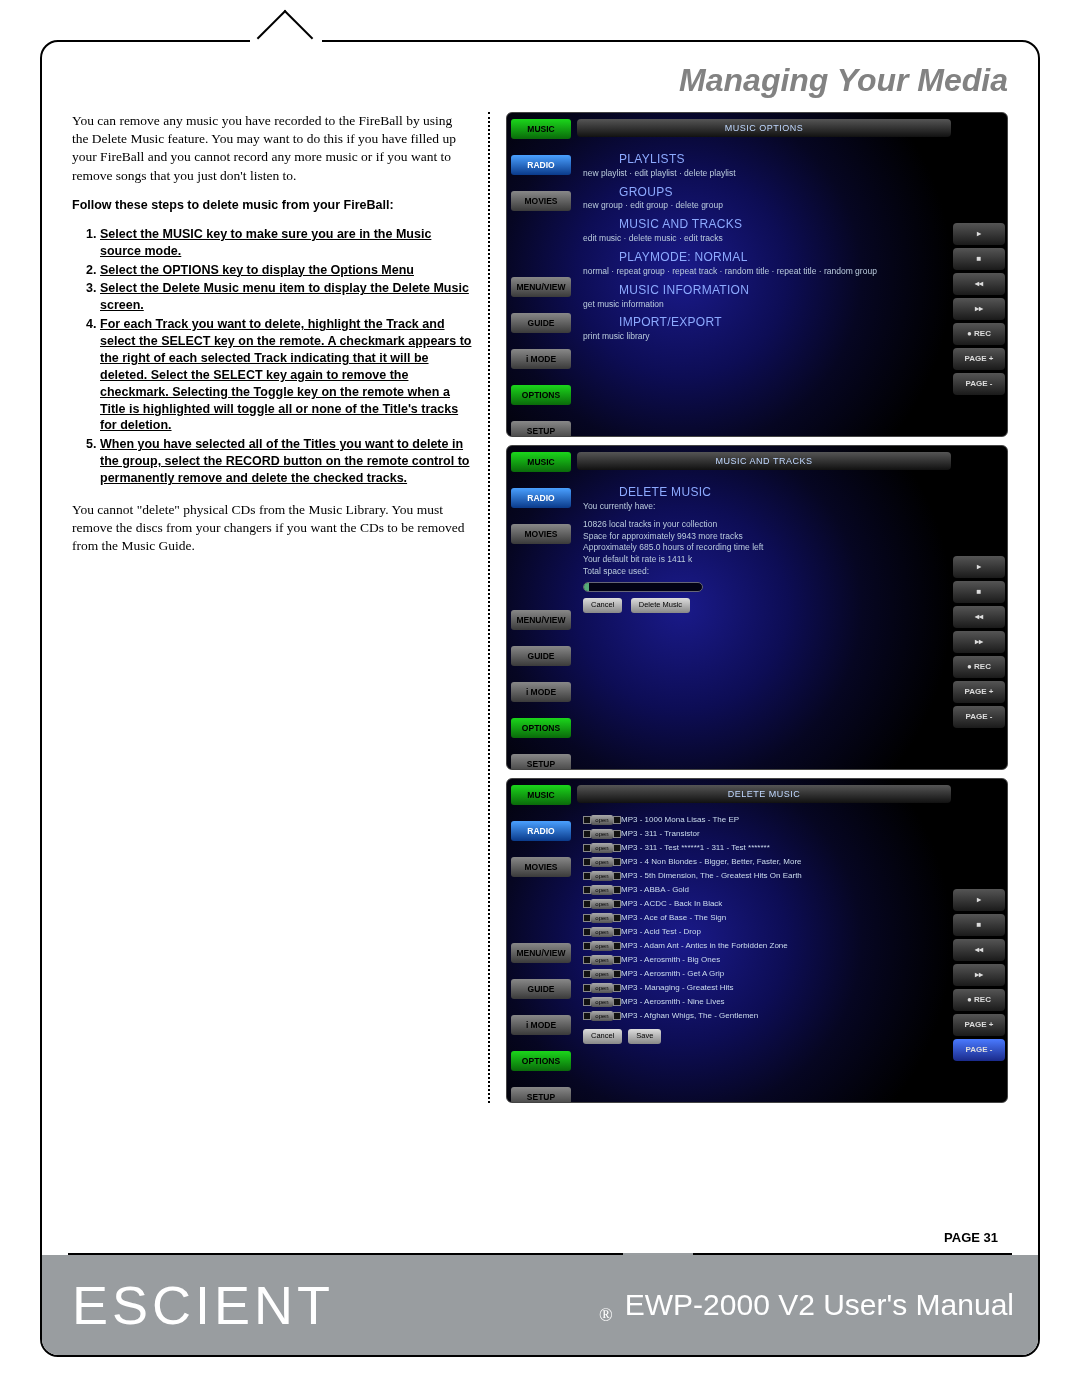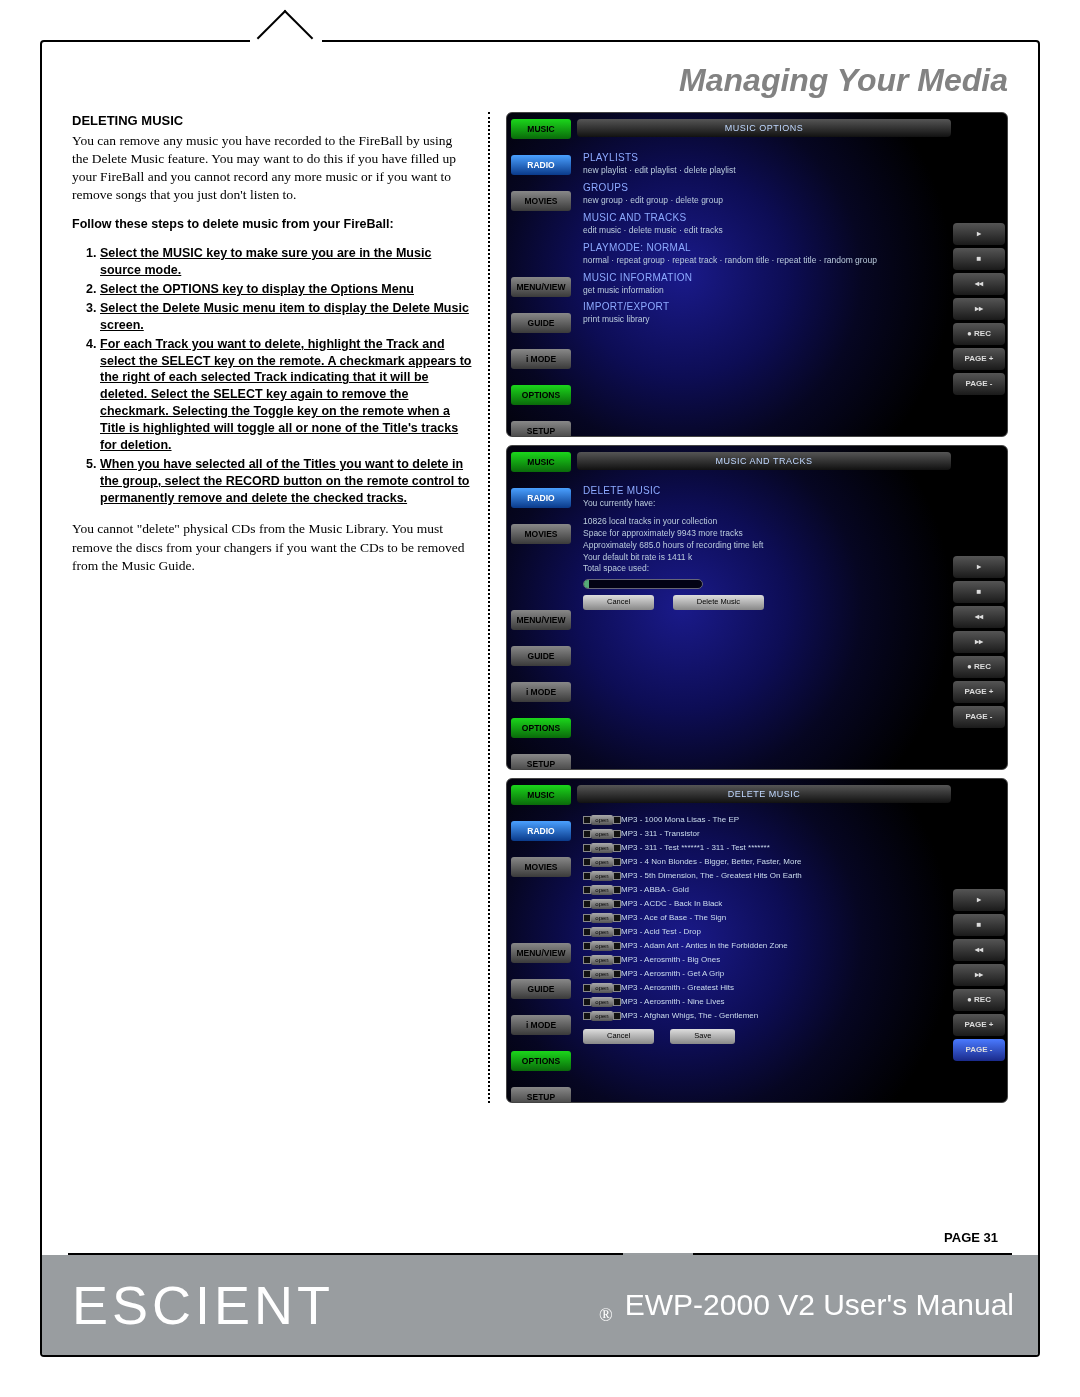--- a/index.html
+++ b/index.html
@@ -8,21 +8,21 @@
     height: 1397px;
     background: #fff;
     font-family: "Times New Roman", serif;
     position: relative;
     overflow: hidden;
   }
   .page-frame {
     position: absolute;
     top: 40px; left: 40px; right: 40px; bottom: 40px;
     border: 2.5px solid #000;
-    border-radius: 4px;
+    border-radius: 18px;
     overflow: hidden;
   }
   .tab-notch {
     position: absolute;
     top: 18px; left: 265px;
     width: 40px; height: 40px;
     background: #fff;
     border-top: 2.5px solid #000;
     border-left: 2.5px solid #000;
     transform: rotate(45deg);
@@ -145,42 +145,42 @@
   .rbtn.pageminus { background: linear-gradient(#4a7aff, #1a2a8a); }
   .ss-body {
     position: absolute;
     top: 30px; left: 70px; right: 58px; bottom: 10px;
     color: #bcd;
     font-family: Arial, sans-serif;
     font-size: 8.5px;
     line-height: 1.4;
     padding: 4px 6px;
   }
-  .ss-section-h { color: #8daaff; font-size: 10px; letter-spacing: 0.3px; margin-top: 4px; }
+  .ss-section-h { color: #8daaff; font-size: 12px; letter-spacing: 0.3px; margin-top: 4px; margin-left: 36px; }
   .ss-row {
     display: flex; align-items: center; 
     height: 14px;
     font-size: 8px;
     color: #cde;
   }
   .chk {
     width: 8px; height: 8px; border: 1px solid #888; background: #111; flex-shrink: 0;
   }
   .tag {
     width: 22px; height: 10px; background: linear-gradient(#aaa,#555);
     border-radius: 2px; font-size: 6px; color: #000; text-align: center; line-height: 10px; flex-shrink: 0;
   }
   .mini-btn {
     display: inline-block;
-    padding: 2px 24px;
+    padding: 2px 8px;
     font-size: 7.5px;
     background: linear-gradient(#ddd,#888);
     color: #000;
     border-radius: 3px;
-    margin-right: 16px;
+    margin-right: 6px;
     margin-top: 6px;
   }
   .progress {
     width: 120px; height: 10px;
     border: 1px solid #667;
     border-radius: 5px;
     margin-top: 4px;
     background: #020214;
     overflow: hidden;
   }
@@ -253,21 +253,20 @@
 
 <div class="tab-notch"></div>
 <div class="notch-mask"></div>
 
 <div class="page-frame">
 
   <div class="header-title">Managing Your Media</div>
 
   <div class="content">
     <div class="left-col">
-      <h4>DELETING MUSIC</h4>
       <p>You can remove any music you have recorded to the FireBall by using the Delete Music feature. You may want to do this if you have filled up your FireBall and you cannot record any more music or if you want to remove songs that you just don't listen to.</p>
       <div class="bold-block">
         <p>Follow these steps to delete music from your FireBall:</p>
         <ol>
           <li>Select the MUSIC key to make sure you are in the Music source mode.</li>
           <li>Select the OPTIONS key to display the Options Menu</li>
           <li>Select the Delete Music menu item to display the Delete Music screen.</li>
           <li>For each Track you want to delete, highlight the Track and select the SELECT key on the remote. A checkmark appears to the right of each selected Track indicating that it will be deleted. Select the SELECT key again to remove the checkmark. Selecting the Toggle key on the remote when a Title is highlighted will toggle all or none of the Title's tracks for deletion.</li>
           <li>When you have selected all of the Titles you want to delete in the group, select the RECORD button on the remote control to permanently remove and delete the checked tracks.</li>
         </ol>
@@ -456,21 +455,21 @@
             <div class="ss-row">
               <span class="chk"></span>
               <span class="tag">open</span>
               <span class="chk"></span>
               <span>MP3 - Aerosmith - Get A Grip</span>
             </div>
             <div class="ss-row">
               <span class="chk"></span>
               <span class="tag">open</span>
               <span class="chk"></span>
-              <span>MP3 - Aerosmith - Greatest Hits</span>
+              <span>MP3 - Managing - Greatest Hits</span>
             </div>
             <div class="ss-row">
               <span class="chk"></span>
               <span class="tag">open</span>
               <span class="chk"></span>
               <span>MP3 - Aerosmith - Nine Lives</span>
             </div>
             <div class="ss-row">
               <span class="chk"></span>
               <span class="tag">open</span>

